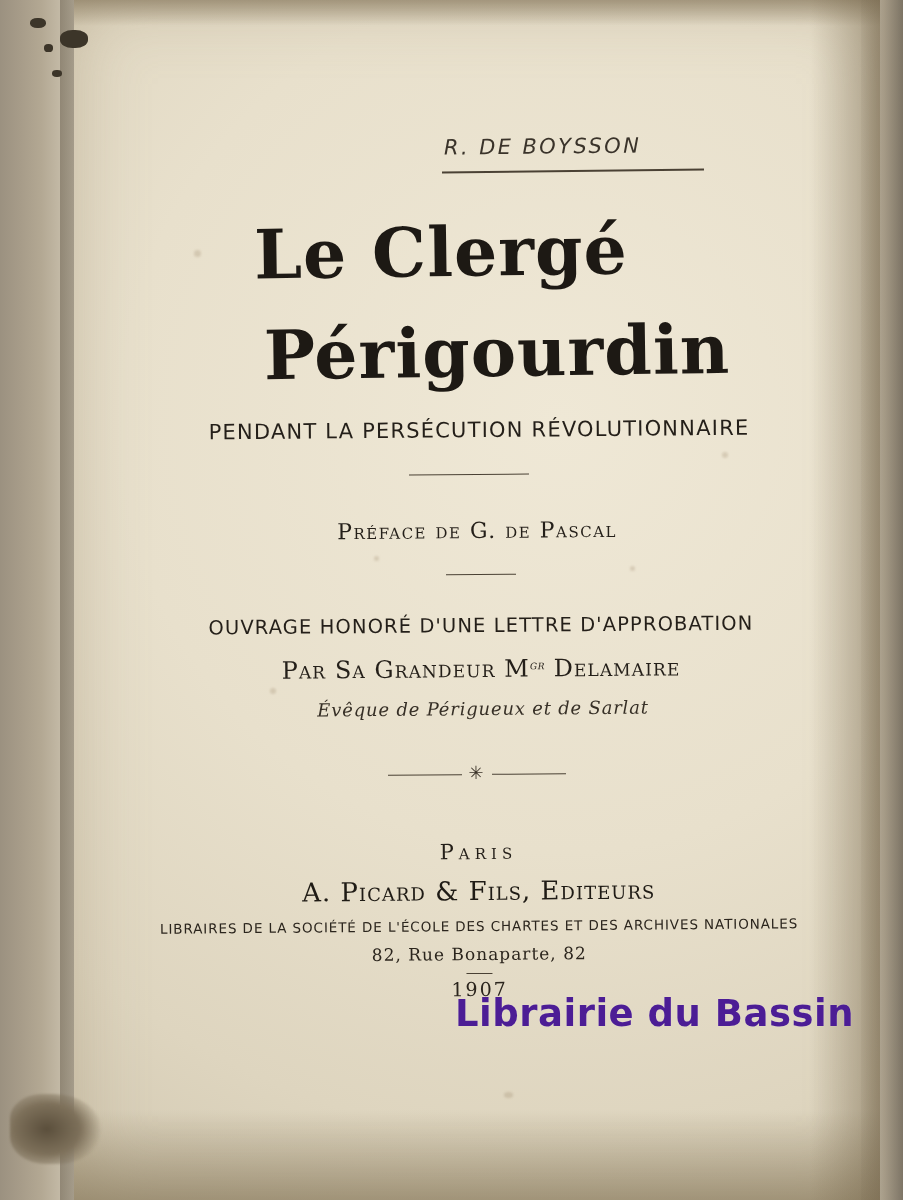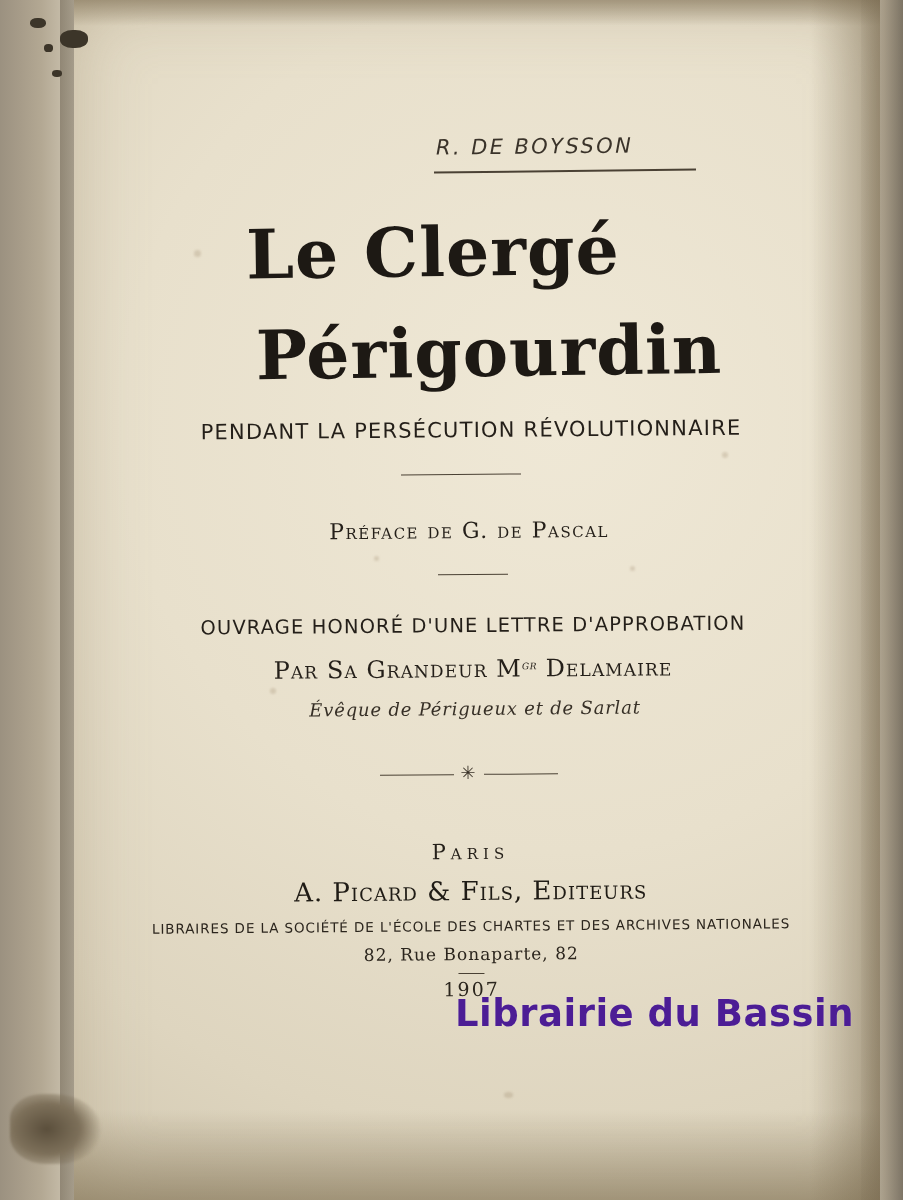--- a/index.html
+++ b/index.html
@@ -116,21 +116,21 @@
     width: 92px;
     height: 70px;
     background: radial-gradient(60% 60% at 40% 50%, #5b4f3c 0%, #7d705a 60%, rgba(150,138,115,0) 100%);
     border-radius: 40% 60% 55% 45%;
     filter: blur(1px);
   }
 
   
   .content {
     position: absolute;
-    left: 76px;
+    left: 84px;
     top: 0;
     width: 806px;
     height: 1200px;
     color: #241f19;
   }
 
   .author {
     position: absolute;
     left: 360px;
     top: 134px;

